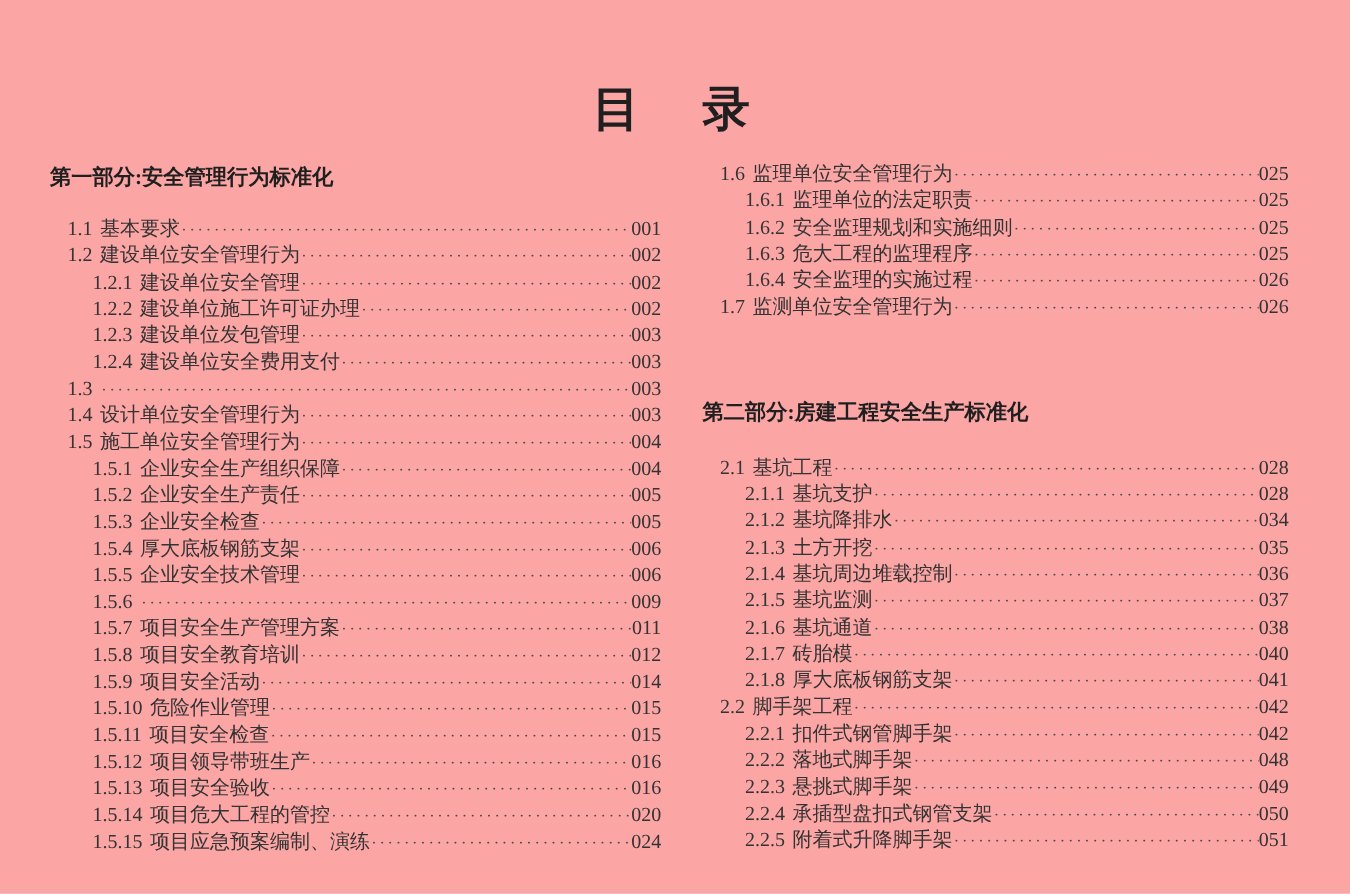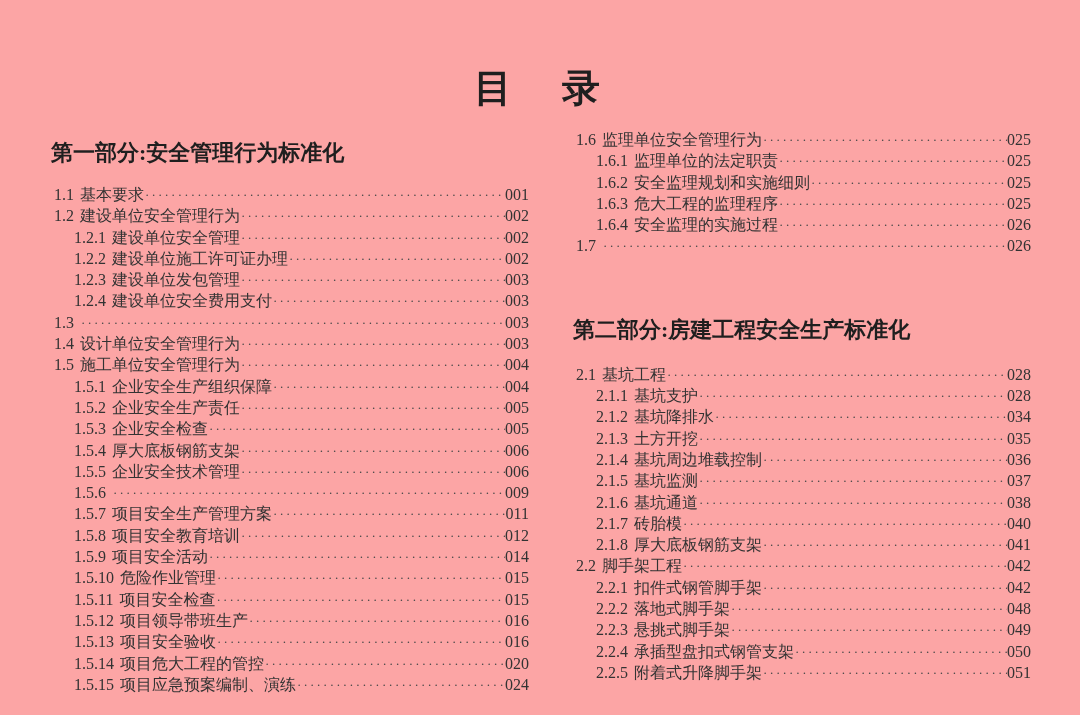--- a/index.html
+++ b/index.html
@@ -22,24 +22,24 @@
     font-weight: bold;
     color: #1f1f1f;
     letter-spacing: 6px;
     margin: 0;
     line-height: 44px;
   }
   .col { position: absolute; }
   .col-left  { left: 35px;  top: 122px; width: 494px; }
   .col-right { left: 557px; top: 129px; width: 474px; }
   .section-heading {
-    font-size: 22px;
+    font-size: 17px;
     font-weight: bold;
     color: #1f1f1f;
-    margin: 16px;
+    margin: 5px;
     line-height: 29px;
     white-space: nowrap;
   }
   .col-left .section-heading { margin-bottom: 17px; }
   .col-right .section-heading { margin-top: 58px; margin-bottom: 20px; }
   .toc-rows { width: 100%; }
   .toc-row {
     display: flex;
     align-items: flex-end;
     height: 21.3px;
@@ -245,20 +245,21 @@
           <span class="pagenum">025</span>
         </div>
         <div class="toc-row lvl2">
           <span class="num">1.6.4</span>
           <span class="label">安全监理的实施过程</span>
           <span class="leader">································································································································································</span>
           <span class="pagenum">026</span>
         </div>
         <div class="toc-row lvl1">
           <span class="num">1.7</span>
+          <span class="label">监测单位安全管理行为</span>
           <span class="leader">································································································································································</span>
           <span class="pagenum">026</span>
         </div>
       </div>
     <h2 class="section-heading">第二部分:房建工程安全生产标准化</h2>
     <div class="toc-rows">
         <div class="toc-row lvl1">
           <span class="num">2.1</span>
           <span class="label">基坑工程</span>
           <span class="leader">································································································································································</span>

